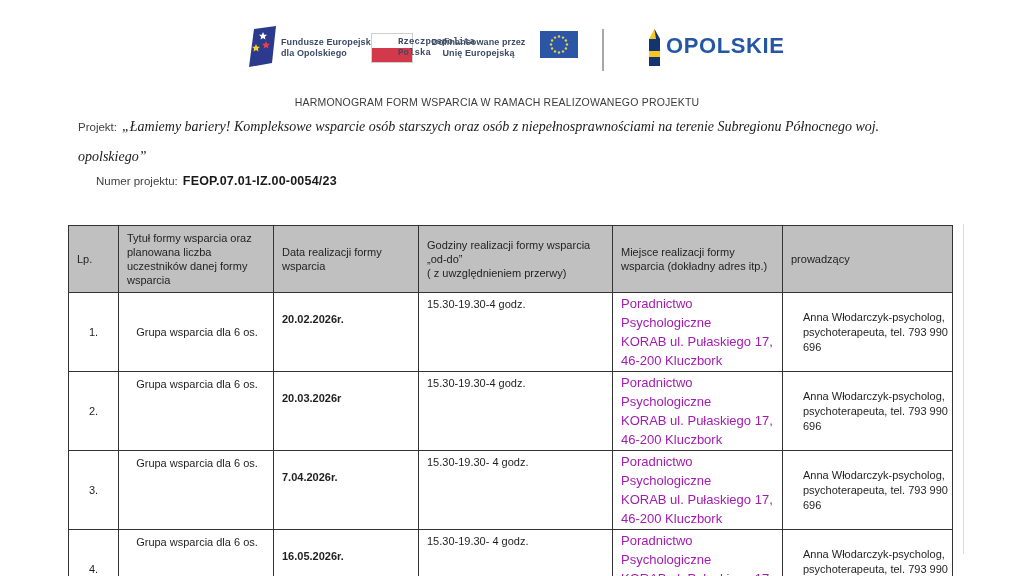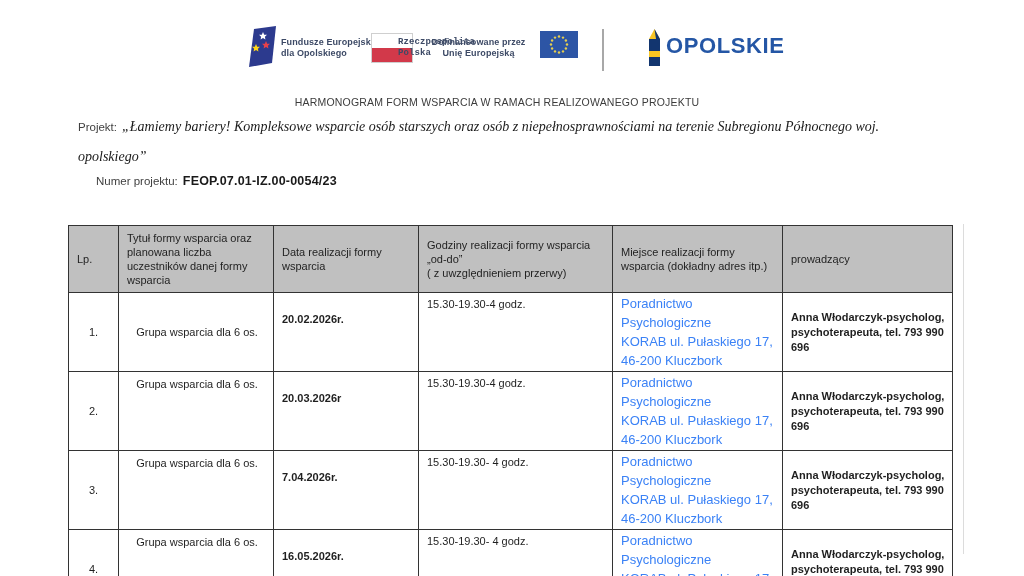--- a/index.html
+++ b/index.html
@@ -64,22 +64,22 @@
     padding:4px 4px 4px 8px;
   }
   th.h-godziny,th.h-prowadzacy{text-align:center;margin-left:24px;}
   tbody tr.r1{height:60px;} tbody tr.r2{height:61px;}
   tbody tr.r3{height:61px;} tbody tr.r4{height:60px;}
   td.c-lp{text-align:center;vertical-align:middle;}
   td.c-tytul{vertical-align:top;padding:6px 6px 0 8px;text-align:center;}
   tbody tr.r1 td.c-tytul{vertical-align:middle;padding-top:0;}
   td.c-data{vertical-align:top;padding:20px 6px 0 8px;font-weight:bold;}
   td.c-godziny{vertical-align:top;padding:5px 6px 0 8px;}
-  td.c-miejsce{vertical-align:middle;font-size:13px;line-height:19px;padding:1px 3px 1px 8px;color:#3b82f6;}
-  td.c-prowadzacy{vertical-align:middle;font-size:11px;line-height:15px;padding:1px 4px 1px 8px;font-weight:bold;}
+  td.c-miejsce{vertical-align:middle;font-size:13px;line-height:19px;padding:1px 3px 1px 8px;color:#a21caf;}
+  td.c-prowadzacy{vertical-align:middle;font-size:11px;line-height:15px;padding:1px 4px 1px 20px;}
   .page-edge-line{position:absolute;left:963px;top:224px;width:1px;height:330px;background:#dcdcdc;}
 </style>
 </head>
 <body>
 
 <div class="logo-bar">
 
   <svg class="fe-icon" width="27" height="41" viewBox="0 0 27 41">
     <polygon points="5,3 27,0 23,37 0,41" fill="#2c3a8e"></polygon>
     <g transform="translate(14,10)">

